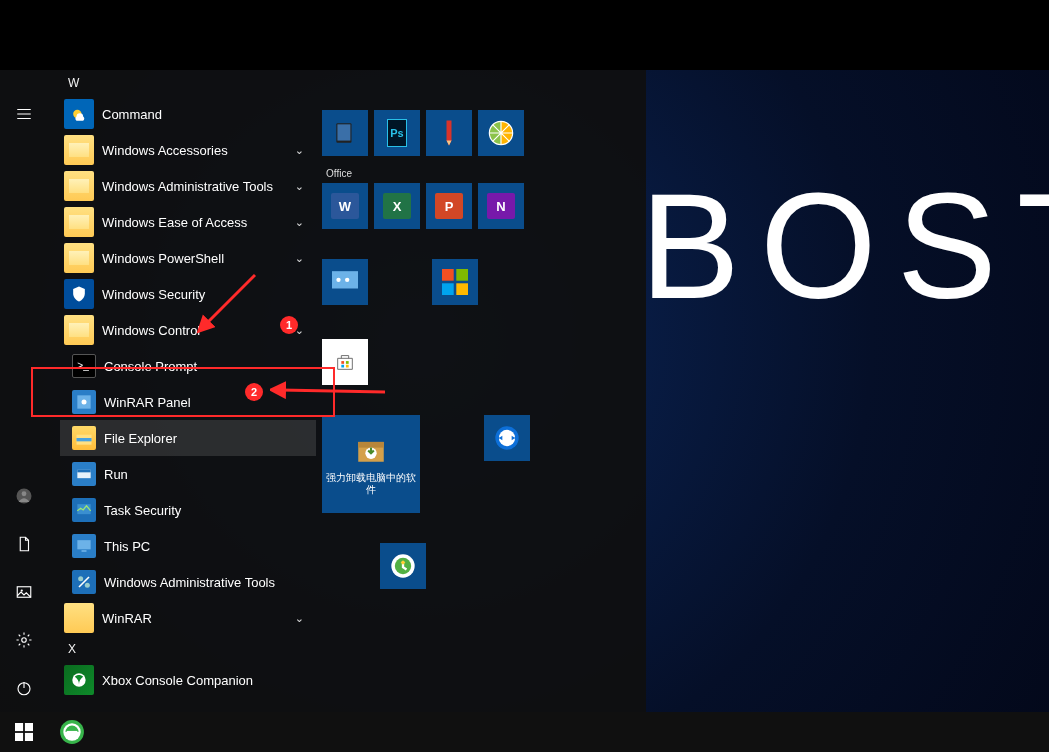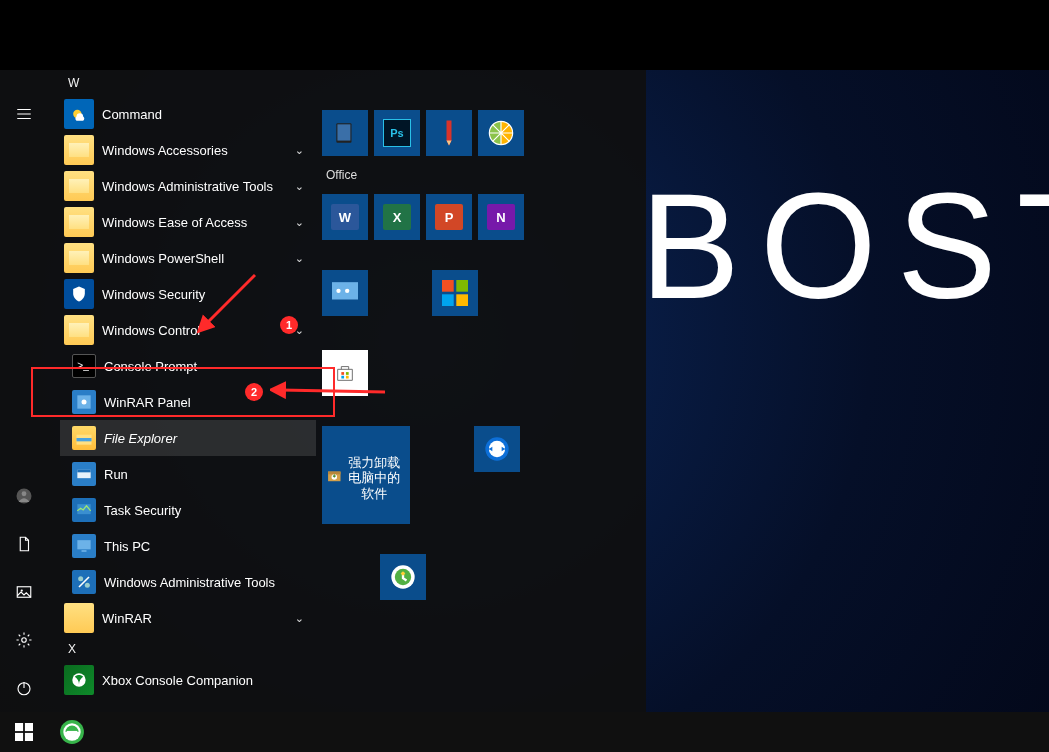--- a/index.html
+++ b/index.html
@@ -32,45 +32,45 @@
 }
 
 .apps-col { position: absolute; left: 60px; top: 0; width: 256px; height: 642px; }
 .letter-head {
   color: #fff; font-size: 12px; padding: 6px 0 6px 8px; opacity: 0.95;
 }
 .app-item {
   display: flex; align-items: center; height: 36px; padding-left: 4px; position: relative;
   color: #fff; font-size: 13px; cursor: pointer;
 }
-.app-item.hover-on { background: rgba(255,255,255,0.12); font-style: italic; }
+.app-item.hover-on { background: rgba(255,255,255,0.12); }
 .app-item.sub { padding-left: 12px; }
 .app-ico {
   width: 30px; height: 30px; margin-right: 8px; display: flex; align-items: center; justify-content: center;
   border-radius: 2px; flex-shrink: 0;
 }
 .folder-ico { background: linear-gradient(180deg,#ffe082,#ffca55); }
 .folder-ico::before { content:""; display:block; width:20px; height:14px; background:linear-gradient(180deg,#fff1b8,#ffe082); }
 .shield-ico { background:#004d9c; color:#fff; }
 .chev { position:absolute; right:12px; color:#fff; opacity:0.85; font-size:11px; }
 
 .app-ico svg { width: 20px; height: 20px; }
 .small-ico { width: 24px; height: 24px; }
 
 .tiles-col { position: absolute; left: 322px; top: 40px; width: 310px; }
 .tiles-group { margin-bottom: 30px; }
-.group-label { color:#ddd; font-size:12px; margin: 12px 0 12px 4px; }
+.group-label { color:#ddd; font-size:10px; margin: 12px 0 4px 4px; }
 .tiles-row { display:flex; gap:6px; flex-wrap:wrap; }
 .tile-sm {
   width: 46px; height: 46px; background:#0a4d8c; display:flex; align-items:center; justify-content:center;
   cursor:pointer;
 }
 .tile-med {
-  width: 88px; height: 98px; background:#0a4d8c; display:flex; align-items:center; justify-content:center;
-  color:#fff; font-size:13px; cursor:pointer; text-align:center; padding:4px;
+  width: 98px; height: 98px; background:#0a4d8c; display:flex; flex-direction:column; align-items:center; justify-content:center;
+  color:#fff; font-size:10px; cursor:pointer; text-align:center; padding:4px;
 }
 .tile-med .lbl { margin-top:6px; line-height:1.2; }
 .tile-white { background:#ffffff; }
 
 .taskbar {
   position:absolute; left:0; bottom:0; width:1049px; height:40px;
   background:#101010; display:flex; align-items:center;
 }
 .tb-btn { width:48px; height:40px; display:flex; align-items:center; justify-content:center; cursor:pointer; }
 
@@ -285,21 +285,21 @@
   <div class="tiles-col">
     <div class="tiles-group">
       <div class="tiles-row">
         <div class="tile-sm">
             <svg width="26" height="26" viewBox="0 0 24 24">
               <rect x="4" y="3" width="14" height="18" rx="1" fill="#222"></rect>
               <rect x="5" y="4" width="12" height="15" fill="#3a6fa8"></rect>
             </svg>
           </div>
         <div class="tile-sm" style="background:#0a4d8c">
-            <div style="width:28px;height:28px;background:#001526;border:1px solid #29c0e8;display:flex;align-items:center;justify-content:center;color:#29c0e8;font-size:11px;font-weight:bold">Ps</div>
+            <div style="width:20px;height:28px;background:#001526;border:1px solid #29c0e8;display:flex;align-items:center;justify-content:center;color:#29c0e8;font-size:11px;font-weight:bold">Ps</div>
           </div>
         <div class="tile-sm">
             <svg width="22" height="30" viewBox="0 0 12 24">
               <path d="M4 2h4v16l-2 4-2-4z" fill="#d9332b"></path>
               <path d="M4 18h4l-2 4z" fill="#f4c78a"></path>
             </svg>
           </div>
         <div class="tile-sm">
             <svg width="28" height="28" viewBox="0 0 24 24">
               <circle cx="12" cy="12" r="10" fill="#fff"></circle>

